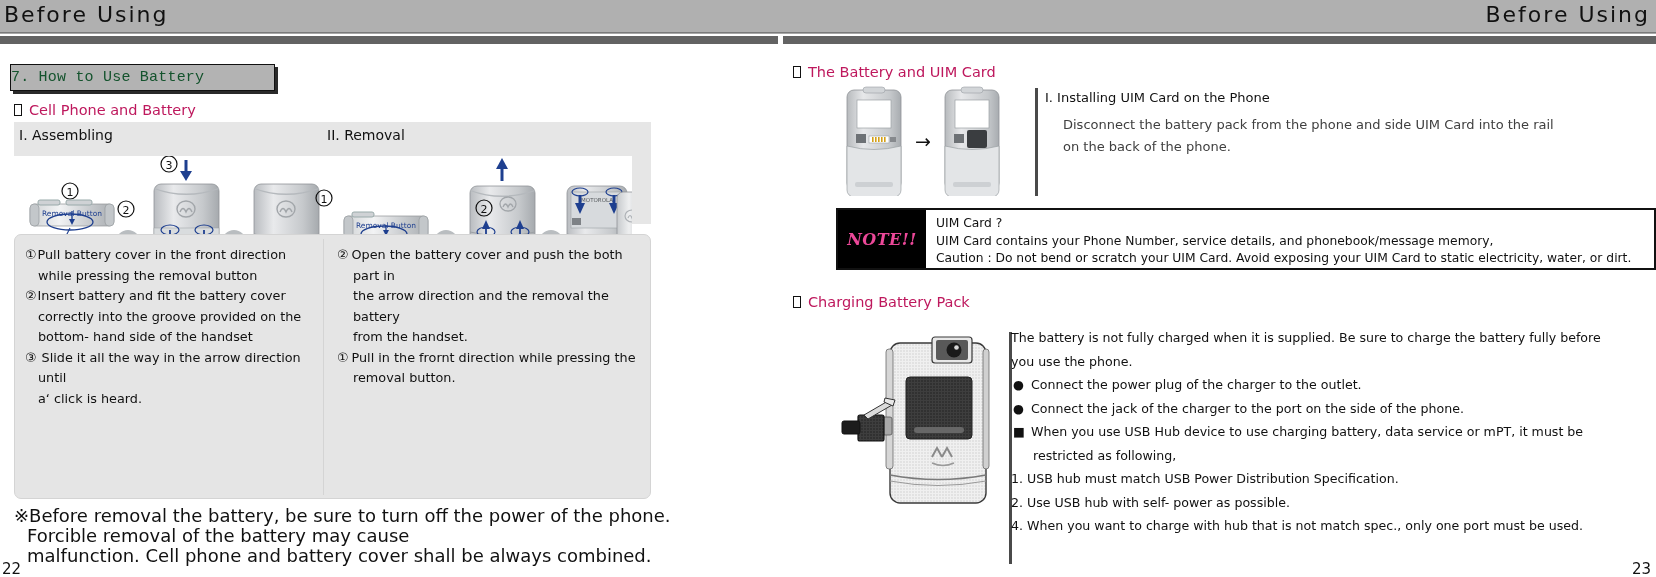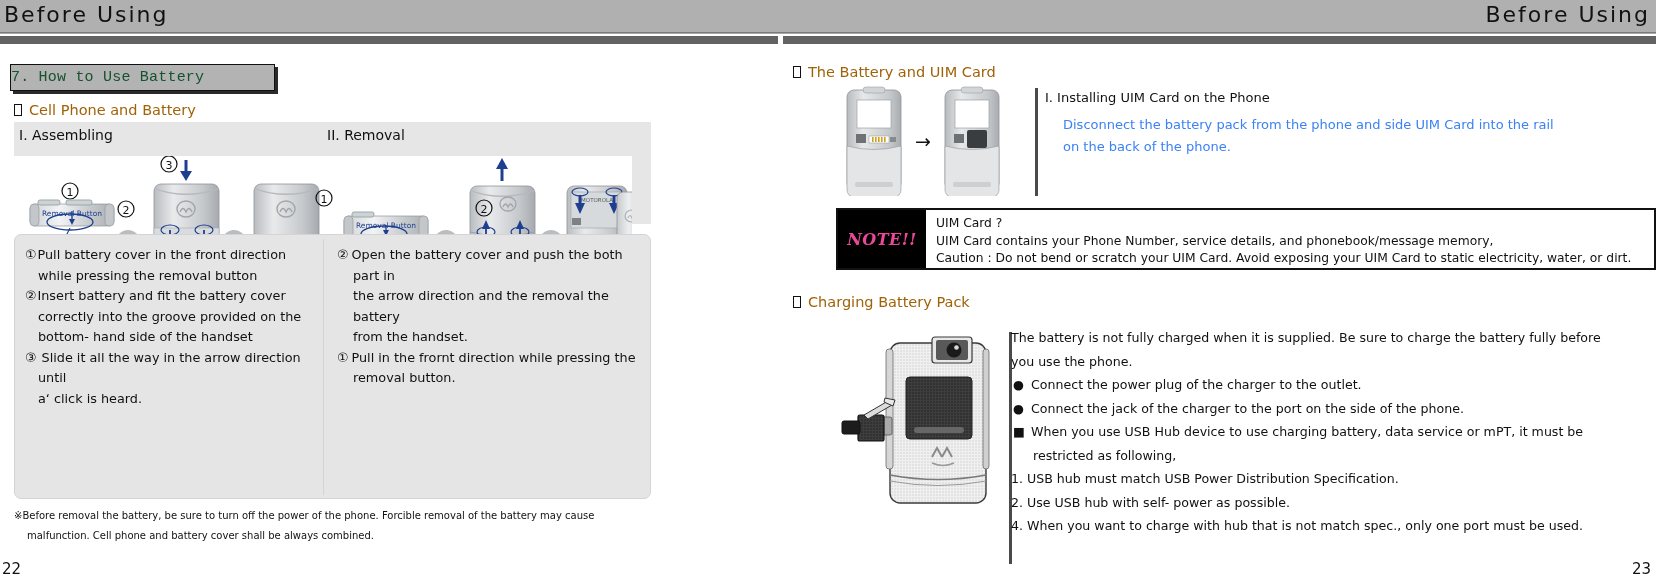--- a/index.html
+++ b/index.html
@@ -63,21 +63,21 @@
   }
   .chapter-box span {
     display: block; text-align: left;
     line-height: 25px; font-size: 15px; color: #14532d;
     font-family: Liberation Mono, monospace;
     letter-spacing: .2px;
   }
 
   .sec-head {
     position: absolute;
-    font-size: 14.5px; color: #a16207;
+    font-size: 14.5px; color: #be185d;
     font-family: "DejaVu Sans", sans-serif;
     white-space: nowrap;
   }
   .tofu {
     display: inline-block;
     width: 8px; height: 12px;
     border: 1px solid #111;
     vertical-align: -1px;
     margin-right: 7px;
   }
@@ -121,21 +121,21 @@
     text-indent: 0;
     padding-left: 13px;
   }
   .step .num { margin-left: -13px; margin-right: 1px; }
   .step.r { padding-left: 16px; }
   .step.r .num { margin-left: -16px; margin-right: 3px; }
 
   .footnote {
     position: absolute; left: 14px; top: 462px;
     width: 660px;
-    font-size: 10px; line-height: 20px; color: #111;
+    font-size: 18px; line-height: 20px; color: #111;
     font-family: "DejaVu Sans", sans-serif;
     padding-left: 13px;
   }
   .footnote .mk { margin-left: -13px; }
 
   .pgnum-l {
     position: absolute; left: 2px; top: 516px;
     font-size: 15px; color: #111;
     font-family: "DejaVu Sans", sans-serif;
   }
@@ -149,21 +149,21 @@
     width: 3px; background: #4a4a4a;
   }
   .uim-text {
     position: absolute; left: 262px; top: 44px; width: 600px;
   }
   .uim-text .h {
     font-size: 13px; color: #111; line-height: 20px;
     font-family: "DejaVu Sans", sans-serif;
   }
   .uim-text .b {
-    font-size: 13px; color: #3b82f6; line-height: 22px;
+    font-size: 13px; color: #404040; line-height: 22px;
     font-family: "DejaVu Sans", sans-serif;
     margin-top: 6px; padding-left: 18px;
   }
 
   .note-box {
     position: absolute; left: 53px; top: 164px;
     width: 820px; height: 62px;
     border: 2px solid #111;
     background: #fff;
     display: flex;

